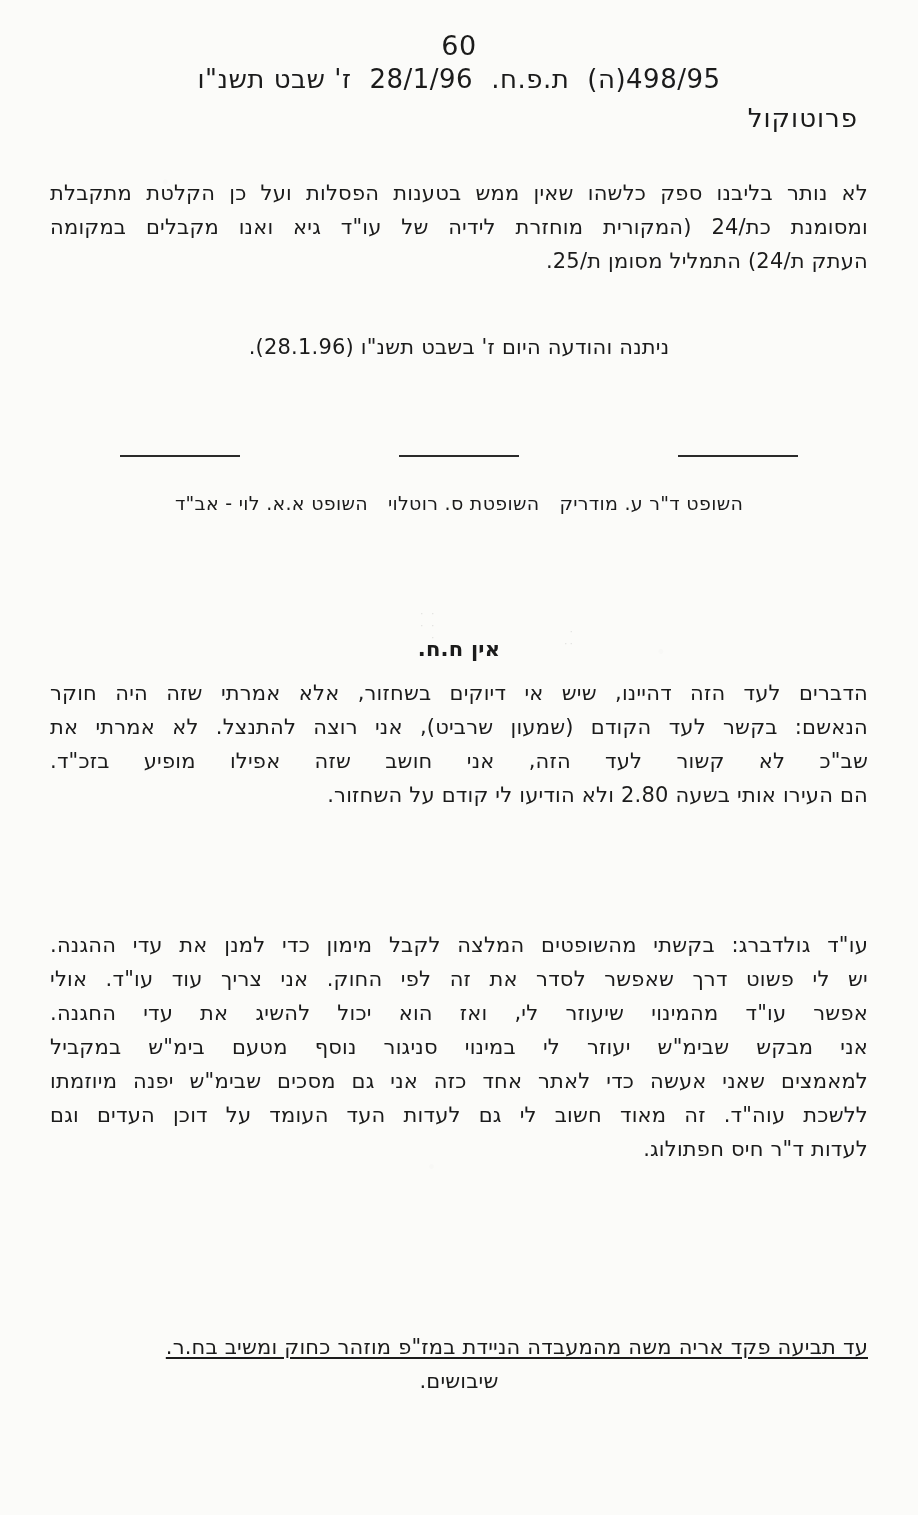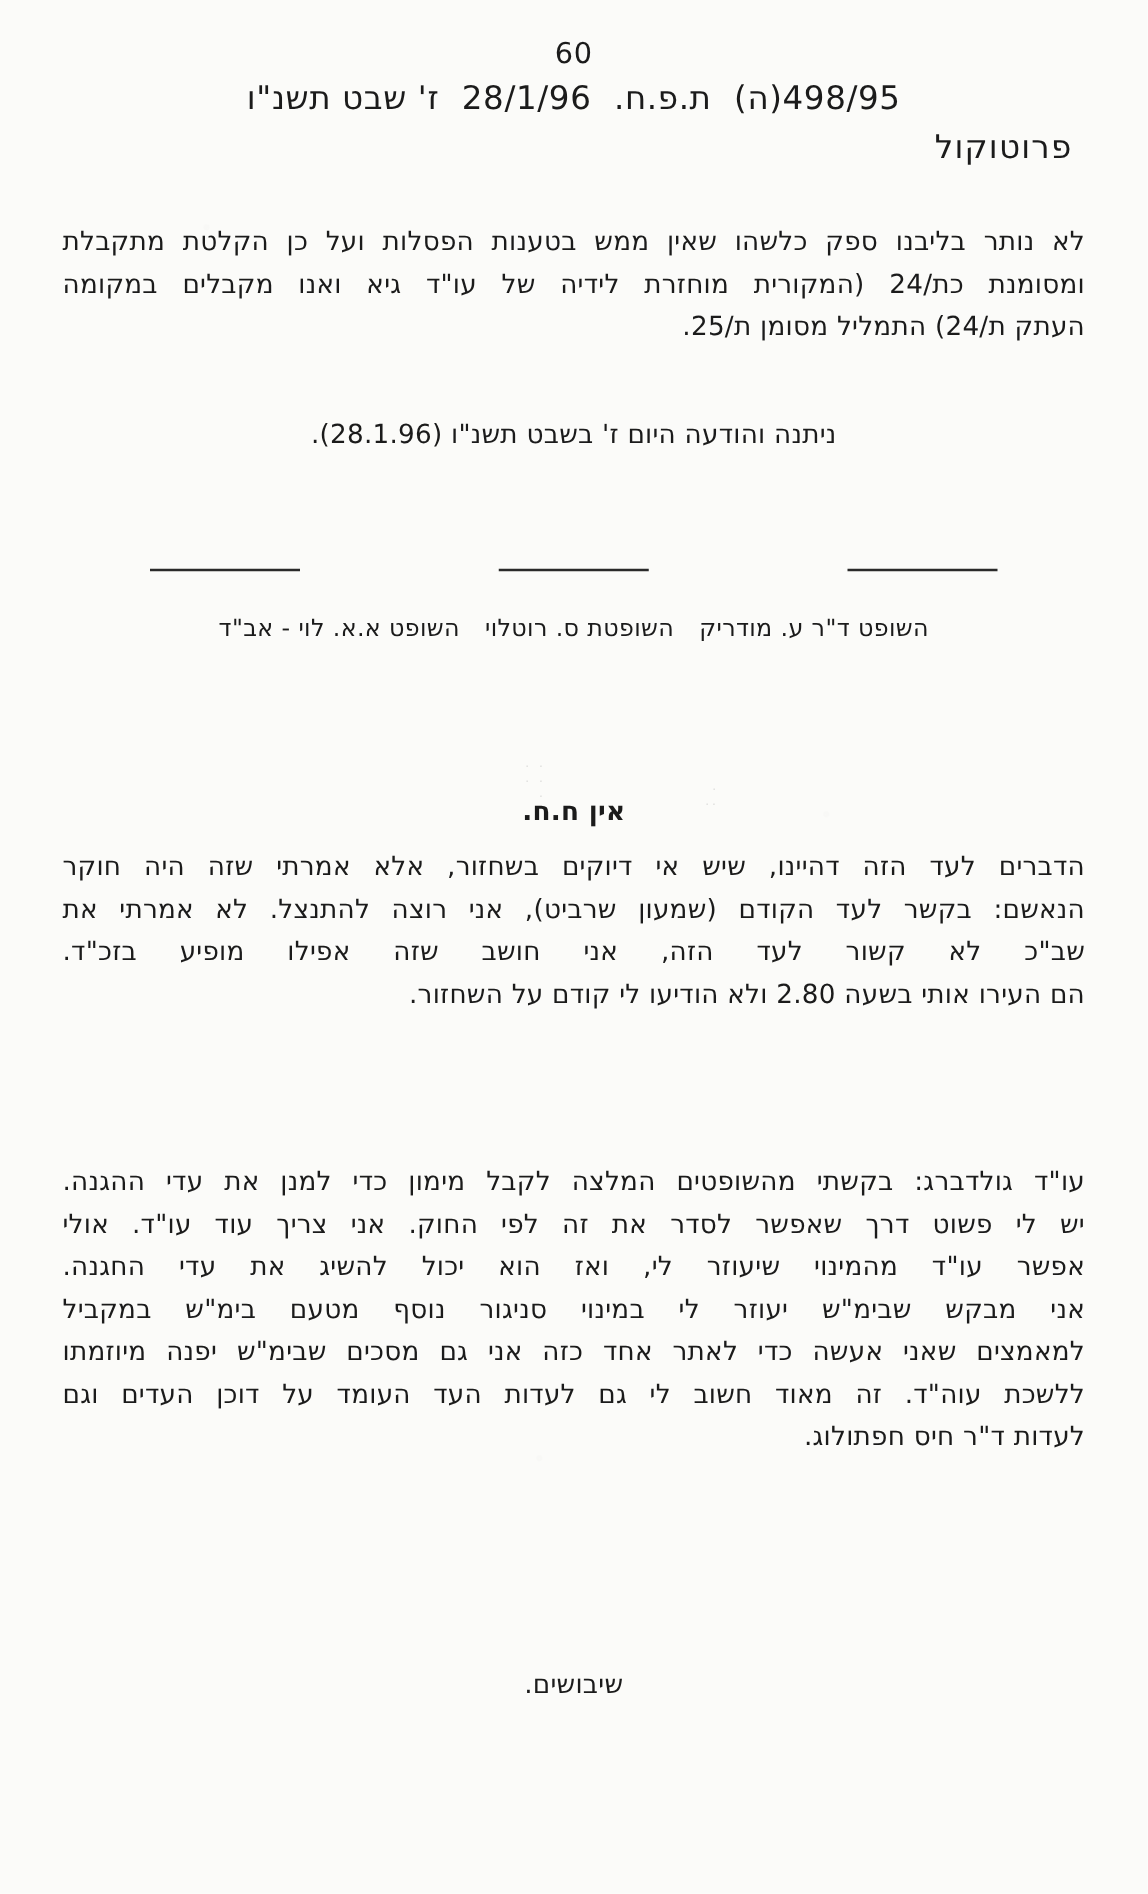--- a/index.html
+++ b/index.html
@@ -25,21 +25,21 @@
     box-sizing: border-box;
     direction: rtl;
     color: #1b1b1b;
   }
   .page-number {
     position: absolute;
     top: 30px;
     left: 0;
     right: 0;
     text-align: center;
-    font-size: 23px;
+    font-size: 27px;
     letter-spacing: 0.5px;
     direction: ltr;
   }
   .doc-head {
     position: absolute;
     top: 62px;
     left: 60px;
     right: 60px;
     text-align: center;
   }
@@ -183,16 +183,17 @@
     <p class="just">עו"ד גולדברג: בקשתי מהשופטים המלצה לקבל מימון כדי למנן את עדי ההגנה.</p>
     <p class="just">יש לי פשוט דרך שאפשר לסדר את זה לפי החוק. אני צריך עוד עו"ד. אולי</p>
     <p class="just">אפשר עו"ד מהמינוי שיעוזר לי, ואז הוא יכול להשיג את עדי החגנה.</p>
     <p class="just">אני מבקש שבימ"ש יעוזר לי במינוי סניגור נוסף מטעם בימ"ש במקביל</p>
     <p class="just">למאמצים שאני אעשה כדי לאתר אחד כזה אני גם מסכים שבימ"ש יפנה מיוזמתו</p>
     <p class="just">ללשכת עוה"ד.  זה מאוד חשוב לי גם לעדות העד העומד על דוכן העדים וגם</p>
     <p class="right">לעדות ד"ר חיס חפתולוג.</p>
   </div>
 
   <div class="body-block" style="top:1330px;">
+    <p class="right underline-head">עד תביעה פקד אריה משה מהמעבדה הניידת במז"פ מוזהר כחוק ומשיב בח.ר.</p>
     <p class="center">שיבושים.</p>
   </div>
 
 </div>
 
 </body></html>

